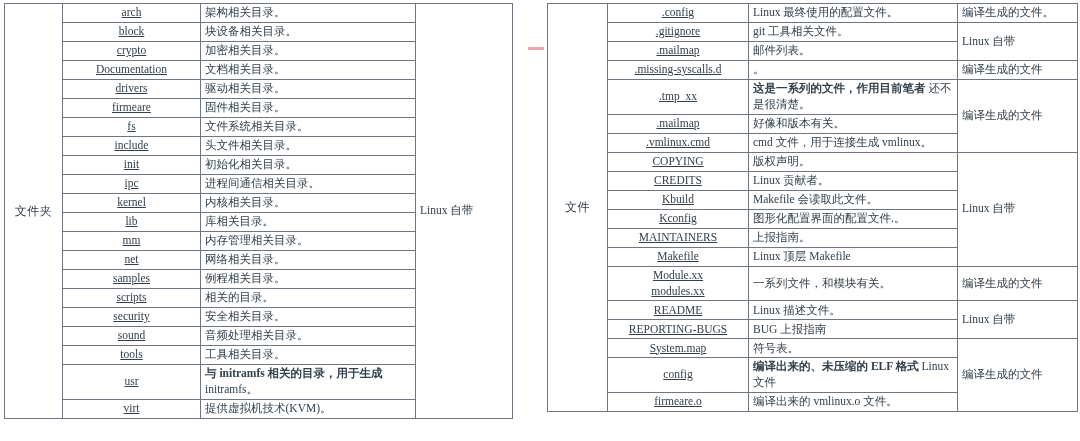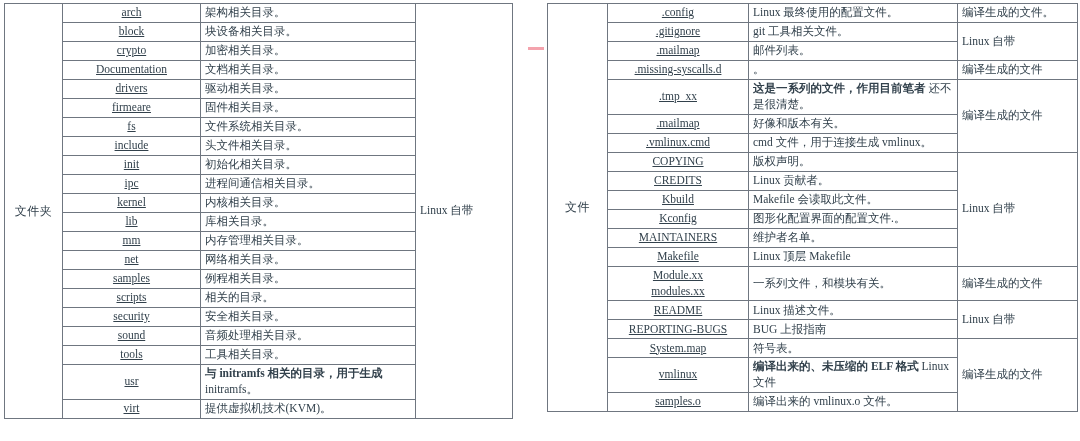--- a/index.html
+++ b/index.html
@@ -263,21 +263,21 @@
         <tr>
           <td class="c-name">Kbuild</td>
           <td class="c-desc">Makefile 会读取此文件。</td>
         </tr>
         <tr>
           <td class="c-name">Kconfig</td>
           <td class="c-desc">图形化配置界面的配置文件.。</td>
         </tr>
         <tr>
           <td class="c-name">MAINTAINERS</td>
-          <td class="c-desc">维护者名单。</td>
+          <td class="c-desc">上报指南。</td>
         </tr>
         <tr>
           <td class="c-name">Makefile</td>
           <td class="c-desc">Linux 顶层 Makefile</td>
         </tr>
 
         <tr class="row2">
           <td class="c-name twoline">
             <span>Module.xx</span><br>
             <span>modules.xx</span>
@@ -295,27 +295,27 @@
           <td class="c-name">REPORTING-BUGS</td>
           <td class="c-desc">BUG 上报指南</td>
         </tr>
 
         <tr>
           <td class="c-name">System.map</td>
           <td class="c-desc">符号表。</td>
           <td class="c-tag noborder-right" rowspan="3">编译生成的文件</td>
         </tr>
         <tr class="row2">
-          <td class="c-name">vmlinux</td>
+          <td class="c-name">config</td>
           <td class="c-desc twoline">
             <span class="justify2">编译出来的、未压缩的 ELF 格式</span>
             <span class="l2">Linux 文件</span>
           </td>
         </tr>
         <tr>
-          <td class="c-name">samples.o</td>
+          <td class="c-name">firmeare.o</td>
           <td class="c-desc">编译出来的 vmlinux.o 文件。</td>
         </tr>
       </tbody>
     </table>
   </div>
 
 </div>
 
 </body></html>

